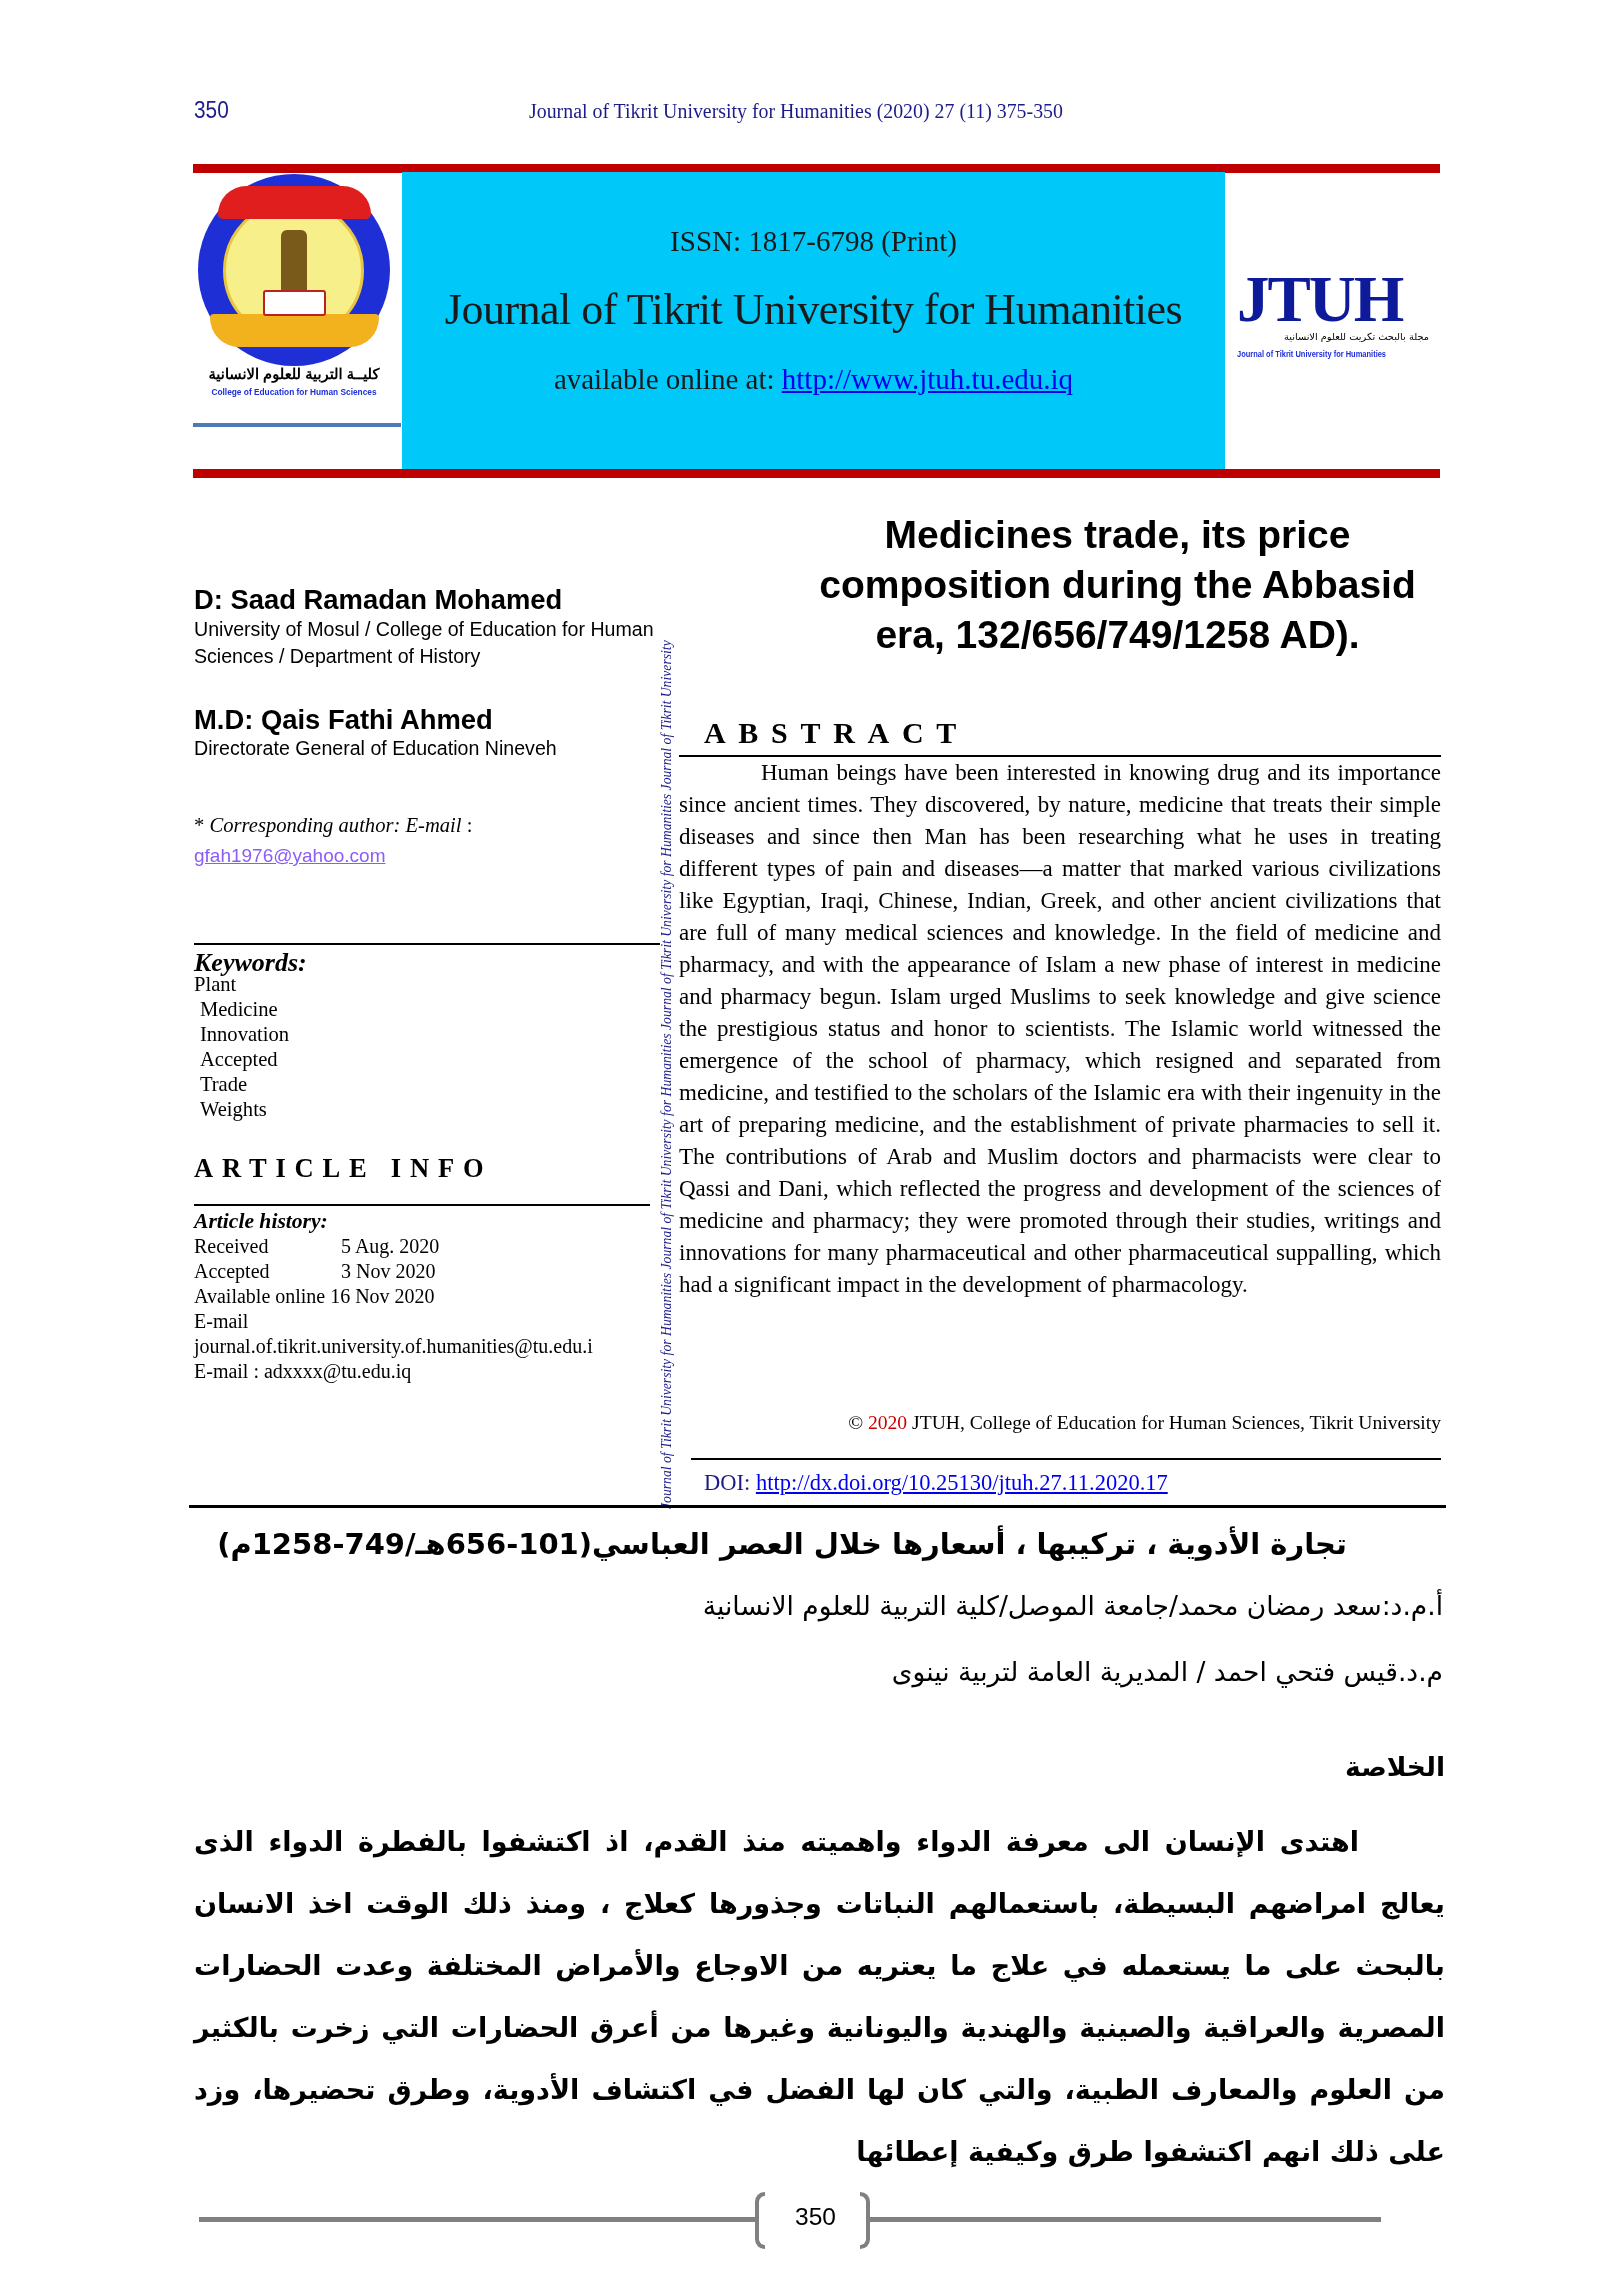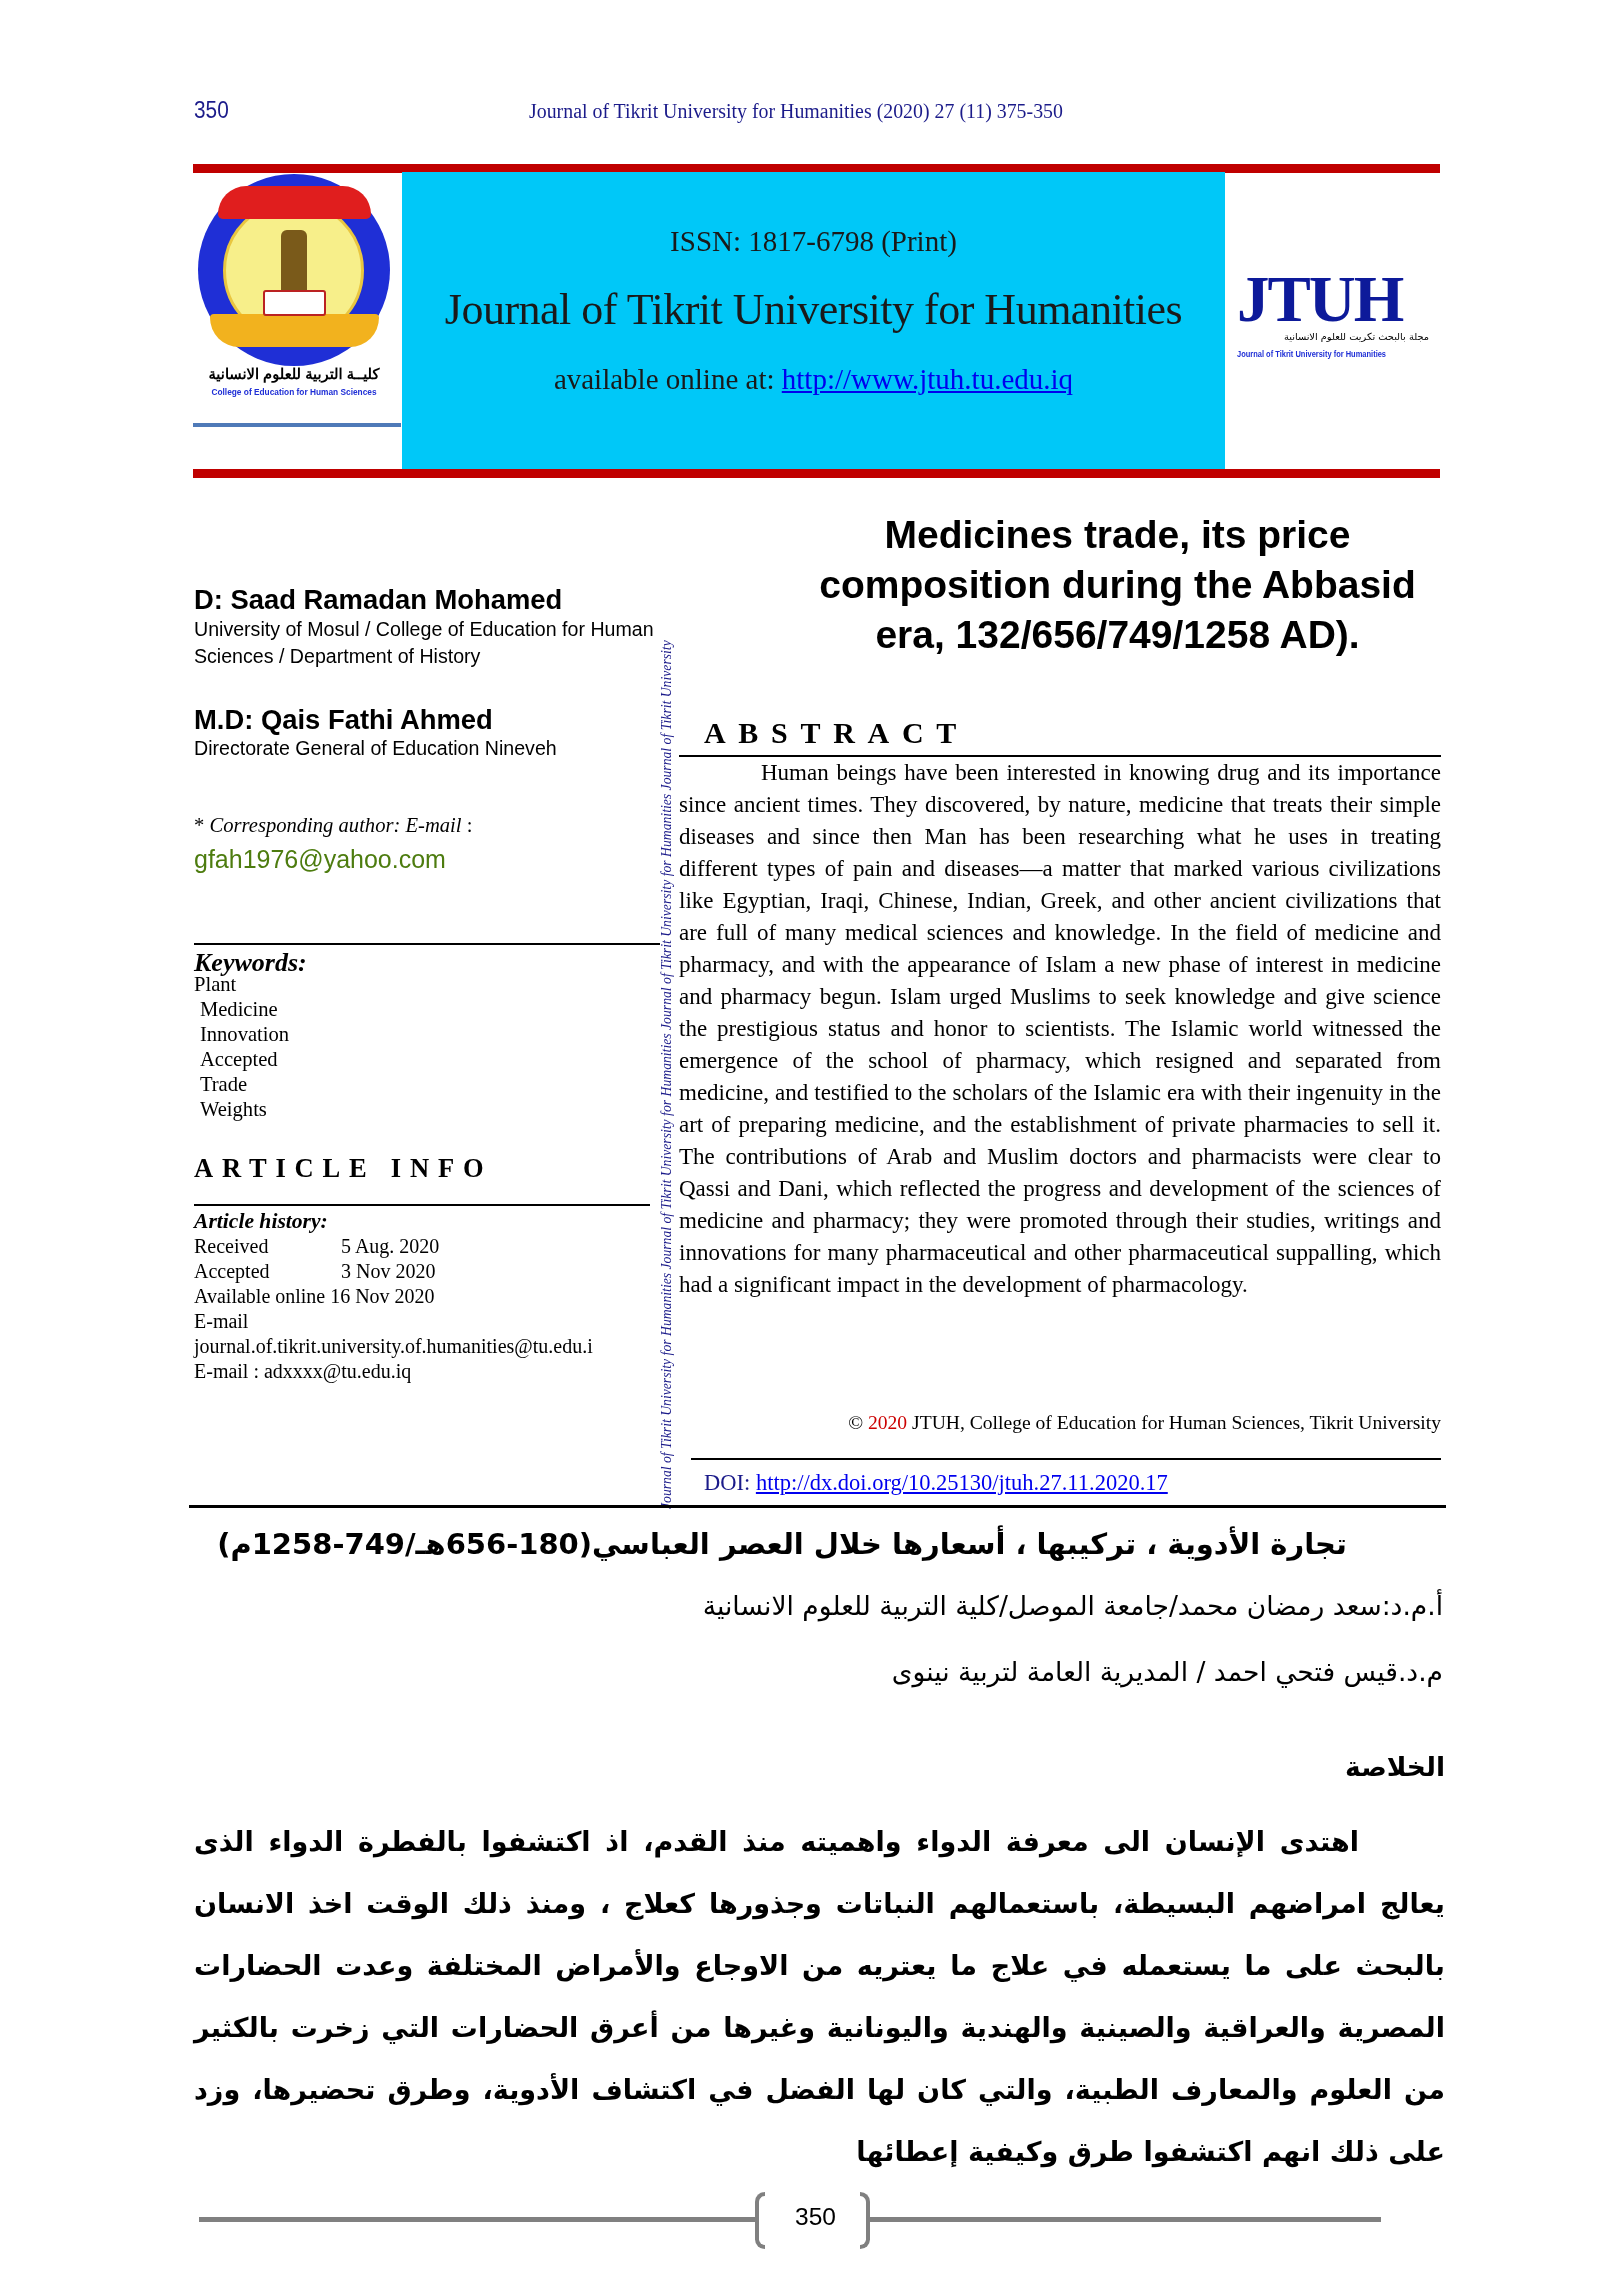--- a/index.html
+++ b/index.html
@@ -35,21 +35,21 @@
   
   .jtuh { left: 1237px; top: 267px; font-family: "Liberation Serif", serif; font-size: 65px; font-weight: bold; color: #0d1a9a; letter-spacing: -2px; line-height: 1; transform: scaleX(1.0); }
   .jtuh-ar { left: 1243px; top: 331px; width: 186px; font-family: "DejaVu Sans", sans-serif; font-size: 9.8px; direction: rtl; text-align: right; color: #000; }
   .jtuh-en { left: 1237px; top: 349px; width: 196px; font-family: "Liberation Sans", sans-serif; font-size: 8.8px; font-weight: bold; color: #1f2fd6; transform: scaleX(0.85); transform-origin: left; white-space: nowrap; }
 
   
   .author { left: 194px; font-family: "Liberation Sans", sans-serif; font-weight: bold; font-size: 27.4px; }
   .affil { left: 194px; font-family: "Liberation Sans", sans-serif; font-size: 19.6px; line-height: 27.4px; width: 461px; }
   .corr { left: 194px; top: 814px; font-size: 20.6px; }
   .corr i { font-style: italic; }
-  .corr-email { left: 194px; top: 845px; font-family: "Liberation Sans", sans-serif; font-size: 25px; color: #4d7c0f; }
+  .corr-email { left: 194px; top: 845px; font-family: "Liberation Sans", sans-serif; font-size: 19px; color: #8b5cf6; text-decoration: underline; }
 
   .hline { height: 2px; background: #000; }
   .kw-title { left: 194px; top: 948px; font-size: 26px; font-weight: bold; font-style: italic; }
   .kw-list { left: 194px; top: 972px; font-size: 20.6px; line-height: 25px; }
   .kw-list div:nth-child(n+2) { padding-left: 5.9px; }
   .ai-title { left: 194px; top: 1153px; font-size: 26.5px; font-weight: bold; letter-spacing: 8.8px; }
   .ah-title { left: 194px; top: 1209px; font-size: 21.6px; font-weight: bold; font-style: italic; }
   .ah-rows { left: 194px; top: 1234px; font-size: 20px; line-height: 25px; }
   .ah-rows .row { display: flex; white-space: nowrap; }
   .ah-rows .lbl { width: 147px; }
@@ -164,21 +164,21 @@
 <div class="abs abs-title">ABSTRACT</div>
 <div class="abs hline" style="left:679px; top:755px; width:762px;"></div>
 <div class="abs abstract" style="top:757px;">
     <p>Human beings have been interested in knowing drug and its importance since ancient times. They discovered, by nature, medicine that treats their simple diseases and since then Man has been researching what he uses in treating different types of pain and diseases—a matter that marked various civilizations like Egyptian, Iraqi, Chinese, Indian, Greek, and other ancient civilizations that are full of many medical sciences and knowledge. In the field of medicine and pharmacy, and with the appearance of Islam  a new phase of interest in medicine and pharmacy begun.  Islam urged Muslims to seek knowledge and give science the prestigious status and honor to scientists. The Islamic world witnessed the emergence of the school of pharmacy, which resigned and separated from medicine, and testified to the scholars of the Islamic era with their ingenuity in the art of preparing medicine, and the establishment of private pharmacies to sell it. The contributions of Arab and Muslim doctors and pharmacists were clear to Qassi and Dani, which reflected the progress and development of the sciences of medicine and pharmacy; they were promoted through their studies, writings and innovations for many pharmaceutical and other pharmaceutical suppalling, which had a significant impact in the development of pharmacology.</p>
   </div>
 <div class="abs copyright"><span>© </span><span class="yr">2020</span><span> JTUH, College of Education for Human Sciences, Tikrit University</span></div>
 <div class="abs hline" style="left:691px; top:1458px; width:750px;"></div>
 <div class="abs doi"><span>DOI: </span><a>http://dx.doi.org/10.25130/jtuh.27.11.2020.17</a></div>
 <div class="abs hline" style="left:189px; top:1505px; width:1257px; height:2.9px;"></div>
 
-<div class="abs ar ar-title">تجارة الأدوية ، تركيبها ، أسعارها خلال العصر العباسي(180-656هـ/749-1258م)</div>
+<div class="abs ar ar-title">تجارة الأدوية ، تركيبها ، أسعارها خلال العصر العباسي(101-656هـ/749-1258م)</div>
 <div class="abs ar ar-auth" style="top:1590px;">أ.م.د:سعد رمضان محمد/جامعة الموصل/كلية التربية للعلوم الانسانية</div>
 <div class="abs ar ar-auth" style="top:1656px;">م.د.قيس فتحي احمد / المديرية العامة لتربية نينوى</div>
 <div class="abs ar ar-head">الخلاصة</div>
 <div class="abs ar ar-body">
     <p>اهتدى الإنسان الى معرفة الدواء واهميته منذ القدم، اذ اكتشفوا بالفطرة الدواء الذى يعالج امراضهم البسيطة، باستعمالهم النباتات وجذورها كعلاج ، ومنذ ذلك الوقت اخذ الانسان بالبحث على ما يستعمله في علاج ما يعتريه من الاوجاع والأمراض المختلفة وعدت الحضارات المصرية والعراقية والصينية والهندية واليونانية وغيرها من أعرق الحضارات التي زخرت بالكثير من العلوم والمعارف الطبية، والتي كان لها الفضل في اكتشاف الأدوية، وطرق تحضيرها، وزد على ذلك انهم اكتشفوا طرق وكيفية إعطائها</p>
   </div>
 
 <div class="abs foot-line" style="left:199px; width:556px;"></div>
 <div class="abs foot-line" style="left:869px; width:512px;"></div>
 <div class="abs foot-brace l"></div>

